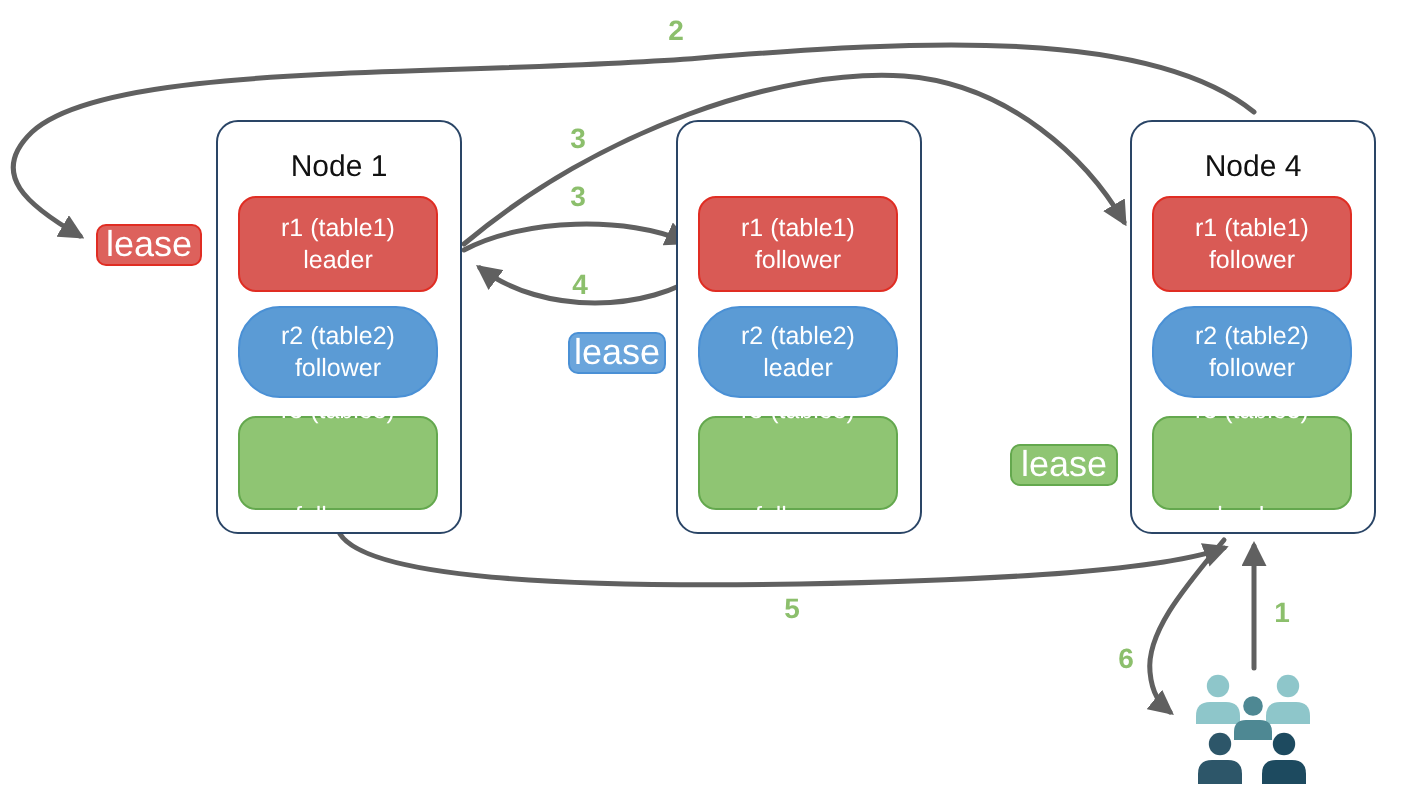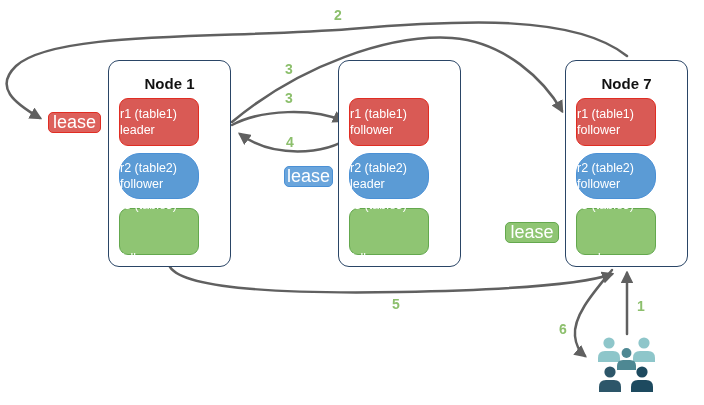--- a/index.html
+++ b/index.html
@@ -10,23 +10,23 @@
     --users_light:#8ec6ca; --users_mid:#4e8893; --users_dark1:#2d5669; --users_dark2:#1d4a5f;
   }
   html,body{margin:0;padding:0;background:#fff;}
   body{font-family:"Liberation Sans",sans-serif;}
   #canvas{position:relative;width:704px;height:405px;background:#fff;overflow:hidden;}
 
   .node{position:absolute;top:60px;width:123px;height:207px;background:#fff;
         border:1.6px solid var(--node_border);border-radius:11px;box-sizing:border-box;}
   #node1{left:108px} #node2{left:338px} #node3{left:565px}
   .node-title{position:absolute;top:14px;left:0;width:100%;text-align:center;
-        font-size:15px;font-weight:bold;color:#111;}
-  .replica{position:absolute;left:10px;width:80px;border-radius:9px;color:#fff;
-        display:flex;flex-direction:column;align-items:flex-start;justify-content:center;
+        font-size:15px;font-weight:normal;color:#111;}
+  .replica{position:absolute;left:10px;width:100px;border-radius:9px;color:#fff;
+        display:flex;flex-direction:column;align-items:center;justify-content:center;
         font-size:12.5px;line-height:1.3;text-align:center;box-sizing:border-box;border:1.8px solid;}
   .replica.pos1{top:37px;height:48px}
   .replica.pos2{top:92px;height:46px}
   .replica.pos3{top:147px;height:47px}
   .replica[data-color="red"]{background:var(--red_fill);border-color:var(--red_border);}
   .replica[data-color="blue"]{background:var(--blue_fill);border-color:var(--blue_border);border-radius:21px;}
   .replica[data-color="green"]{background:var(--green_fill);border-color:var(--green_border);gap:36px;}
 
   .lease{position:absolute;color:#fff;font-size:18px;display:flex;align-items:center;
         justify-content:center;border-radius:5px;box-sizing:border-box;border:1.5px solid;}
@@ -111,21 +111,21 @@
       <span>r2 (table2)</span>
       <span>leader</span>
     </div>
     <div class="replica pos3" data-color="green">
       <span>r3 (table3)</span>
       <span>follower</span>
     </div>
   </div>
 
   <div class="node" id="node3">
-    <div class="node-title">Node 7</div>
+    <div class="node-title">Node 4</div>
     <div class="replica pos1" data-color="red">
       <span>r1 (table1)</span>
       <span>follower</span>
     </div>
     <div class="replica pos2" data-color="blue">
       <span>r2 (table2)</span>
       <span>follower</span>
     </div>
     <div class="replica pos3" data-color="green">
       <span>r3 (table3)</span>

